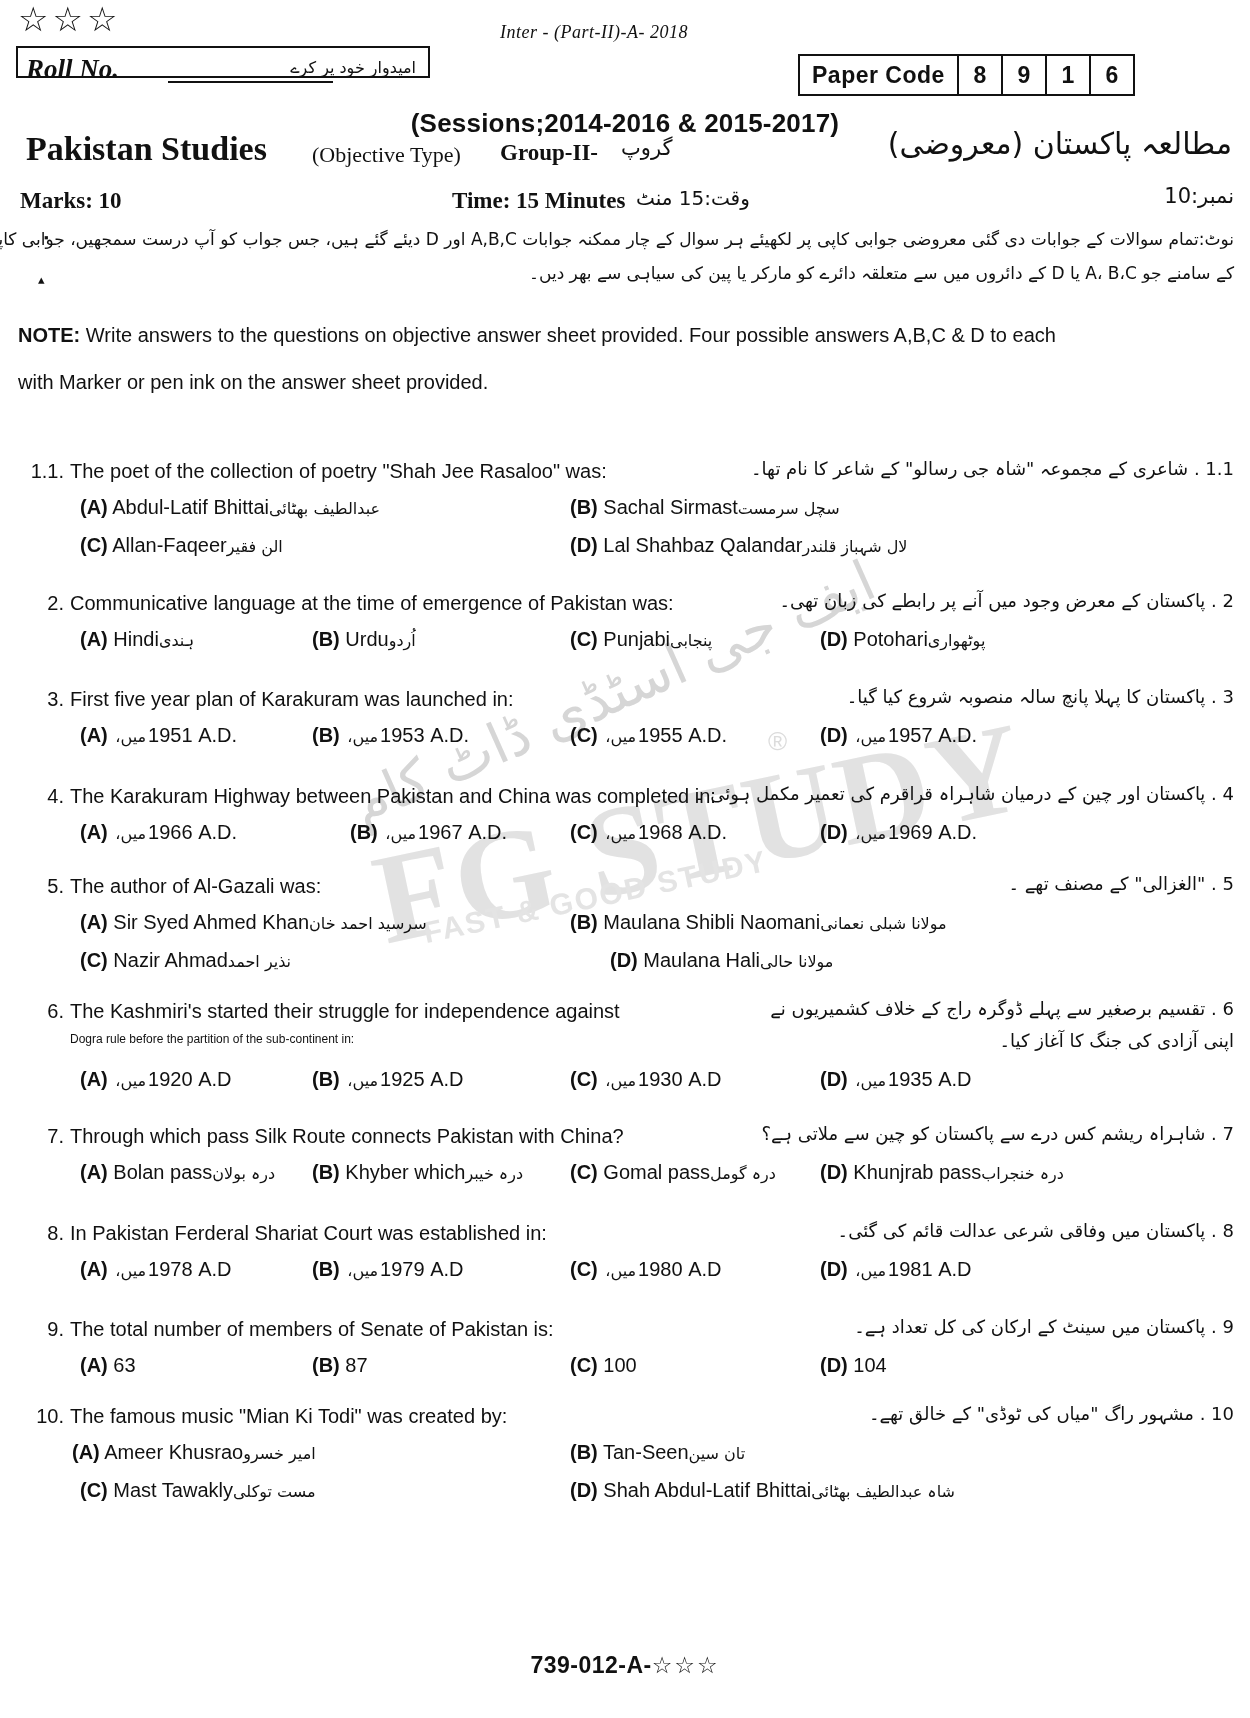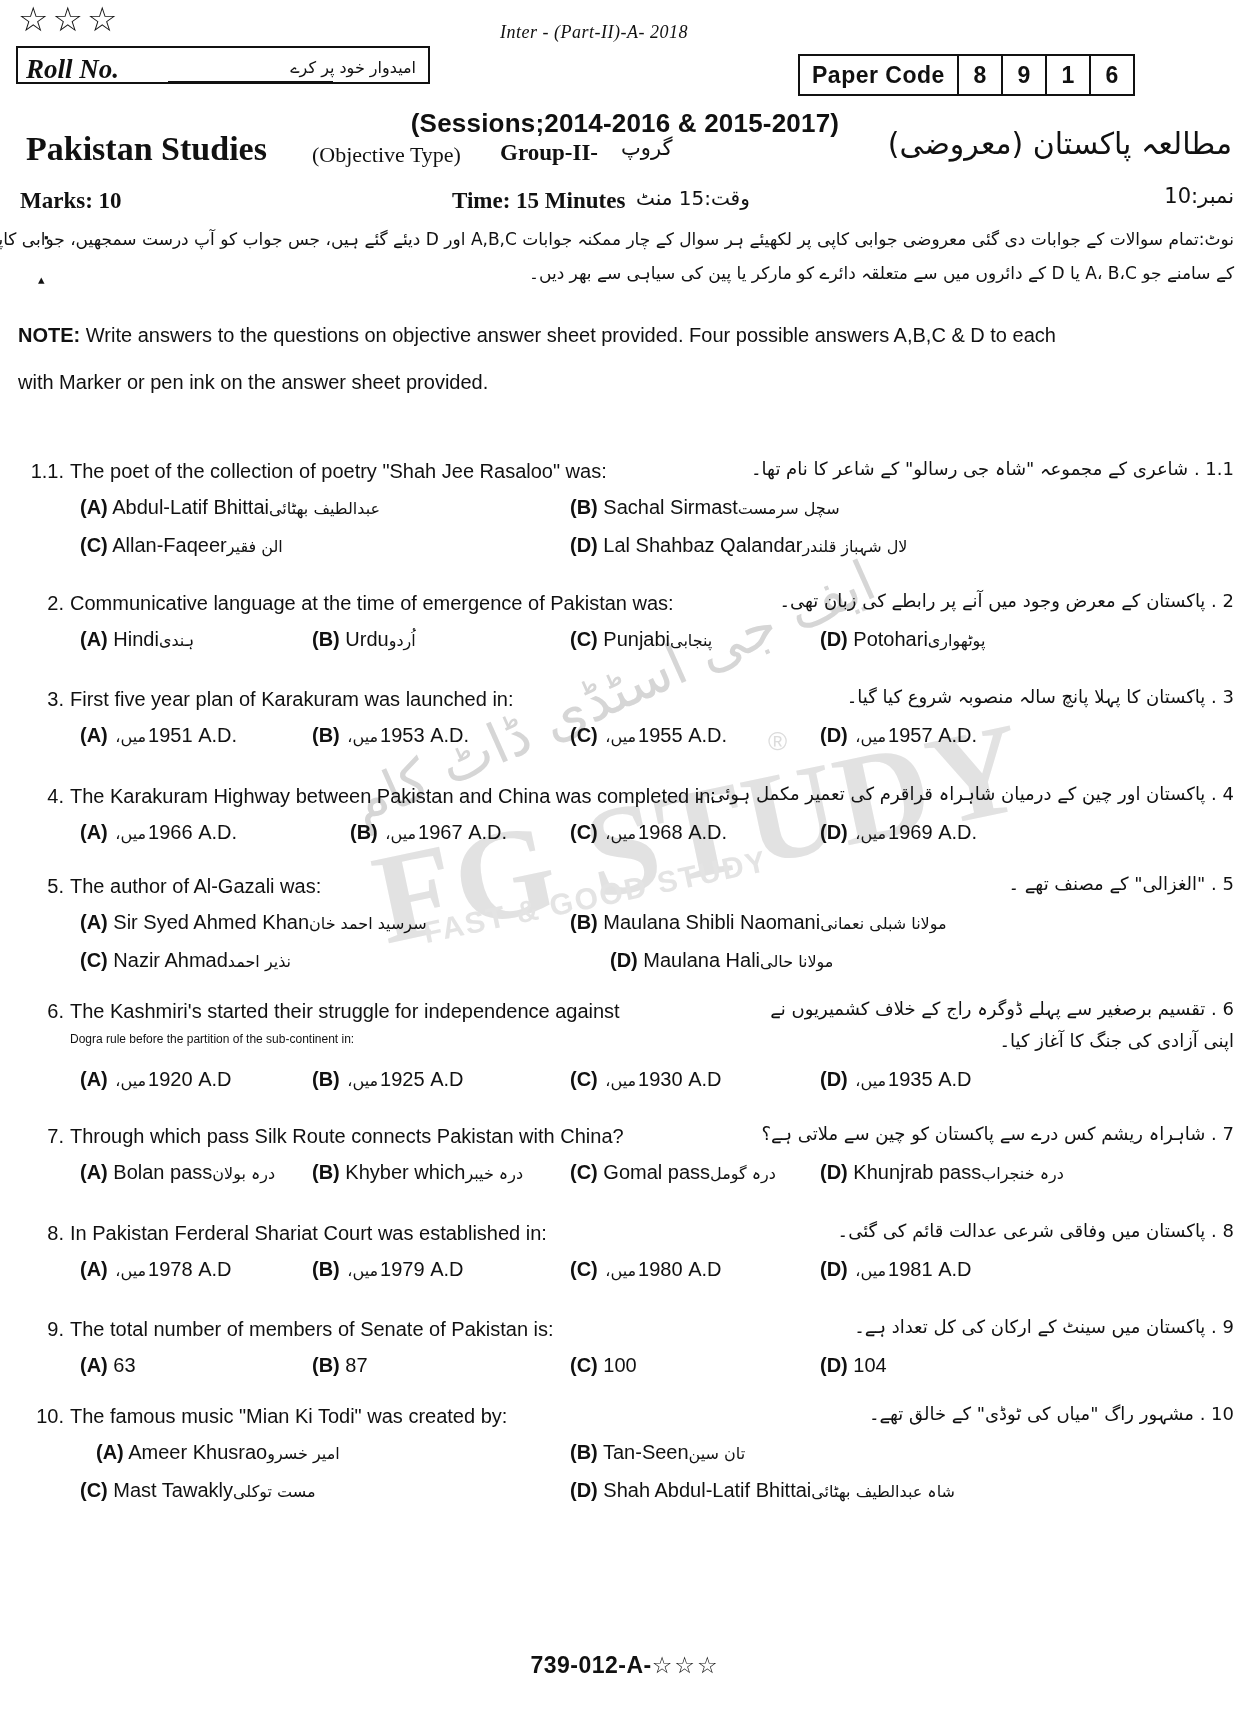--- a/index.html
+++ b/index.html
@@ -39,21 +39,21 @@
   }
 
   .content{position:relative;z-index:2;}
 
   
   .stars-top{
     position:absolute;left:18px;top:2px;
     font-size:34px;letter-spacing:4px;color:#111;line-height:1;
   }
   .rollbox{
-    position:absolute;left:16px;top:46px;width:414px;height:38px;
+    position:absolute;left:16px;top:46px;width:414px;height:32px;
     border:2px solid #111;box-sizing:border-box;
   }
   .rollbox .rl{
     position:absolute;left:8px;top:6px;
     font-family:"Liberation Serif","DejaVu Serif",serif;
     font-size:27px;font-weight:700;font-style:italic;
   }
   .rollbox .dashline{
     position:absolute;left:150px;top:33px;width:165px;
     border-bottom:2px solid #111;
@@ -344,21 +344,21 @@
           <div class="opt" style="left: 312px; top: 36px;"><span class="lab">(B)</span> <span>87</span></div>
           <div class="opt" style="left: 570px; top: 36px;"><span class="lab">(C)</span> <span>100</span></div>
           <div class="opt" style="left: 820px; top: 36px;"><span class="lab">(D)</span> <span>104</span></div>
         </div>
         <div class="q" style="top: 1405px;">
           <div class="q-row">
             <div class="q-num">10.</div>
             <div class="q-text">The famous music "Mian Ki Todi" was created by:</div>
             <div class="q-ur">10 .  مشہور راگ "میاں کی ٹوڈی" کے خالق تھے۔</div>
           </div>
-          <div class="opt" style="left: 96px; top: 36px;"><span class="lab">(A)</span> <span>Ameer Khusrao</span><span class="ur">امیر خسرو</span></div>
+          <div class="opt" style="left: 72px; top: 36px;"><span class="lab">(A)</span> <span>Ameer Khusrao</span><span class="ur">امیر خسرو</span></div>
           <div class="opt" style="left: 570px; top: 36px;"><span class="lab">(B)</span> <span>Tan-Seen</span><span class="ur">تان سین</span></div>
           <div class="opt" style="left: 80px; top: 74px;"><span class="lab">(C)</span> <span>Mast Tawakly</span><span class="ur">مست توکلی</span></div>
           <div class="opt" style="left: 570px; top: 74px;"><span class="lab">(D)</span> <span>Shah Abdul-Latif Bhittai</span><span class="ur">شاہ عبدالطیف بھٹائی</span></div>
         </div>
       </div>
 
     <div class="footer">
       <span>739-012-A-</span><span class="st">☆☆☆</span>
     </div>
 

